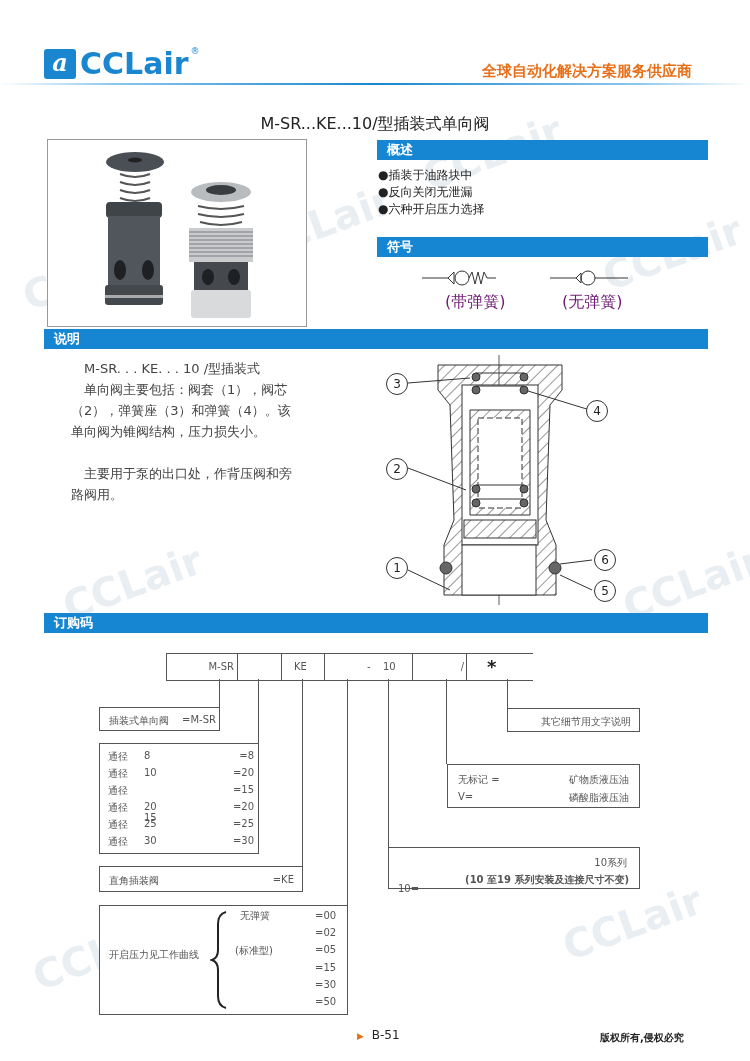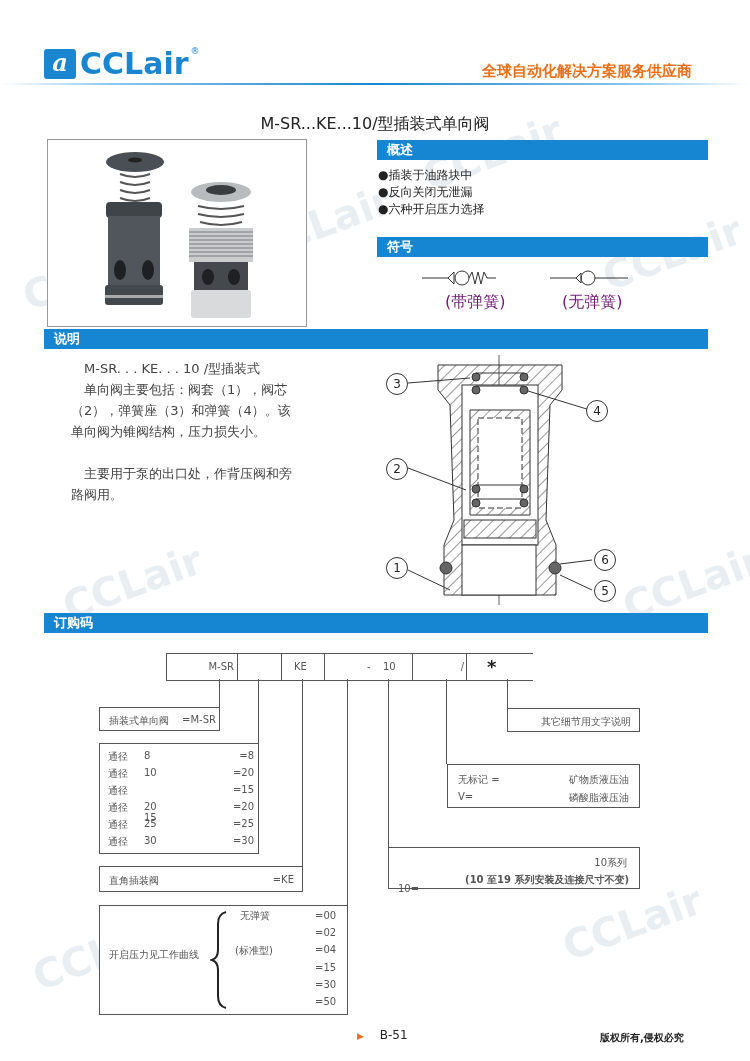--- a/index.html
+++ b/index.html
@@ -235,21 +235,21 @@
 
 <div class="box" style="left:99px;top:905px;width:249px;height:110px;">
   <span class="abs" style="left:9px;top:42px;">开启压力见工作曲线</span>
   <svg class="abs" style="left:110px;top:4px;" width="20" height="100" viewBox="0 0 20 100">
     <path d="M16 2 Q8 4 8 14 L8 40 Q8 48 2 50 Q8 52 8 60 L8 86 Q8 96 16 98" fill="none" stroke="#222" stroke-width="2"></path>
   </svg>
   <span class="abs" style="left:140px;top:3px;">无弹簧</span>
   <span class="abs" style="left:135px;top:38px;">(标准型)</span>
   <span class="abs" style="left:215px;top:4px;">=00</span>
   <span class="abs" style="left:215px;top:21px;">=02</span>
-  <span class="abs" style="left:215px;top:38px;">=04</span>
+  <span class="abs" style="left:215px;top:38px;">=05</span>
   <span class="abs" style="left:215px;top:56px;">=15</span>
   <span class="abs" style="left:215px;top:73px;">=30</span>
   <span class="abs" style="left:215px;top:90px;">=50</span>
 </div>
 
 <div class="box" style="left:507px;top:708px;width:133px;height:24px;">
   <span class="abs" style="right:8px;top:6px;">其它细节用文字说明</span>
 </div>
 
 <div class="box" style="left:447px;top:764px;width:193px;height:44px;">
@@ -260,15 +260,15 @@
 </div>
 
 <div class="box" style="left:388px;top:847px;width:252px;height:42px;">
   <span class="abs" style="left:9px;top:6px;margin-top:29px;">10=</span>
   <span class="abs" style="right:12px;top:8px;">10系列</span>
   <span class="abs" style="right:10px;top:25px;font-weight:bold;">(10 至19  系列安装及连接尺寸不变)</span>
 </div>
 
 <div class="abs" style="left:357px;top:1028px;font-size:12px;color:#222;">
   <span style="color:#e8701a;font-size:9px;">▶</span>
-  <span style="margin-left:12px;text-align:center;">B-51</span>
+  <span style="margin-left:4px;text-align:center;">B-51</span>
 </div>
 <div class="abs" style="left:600px;top:1031px;font-size:10px;font-weight:bold;color:#222;">版权所有,侵权必究</div>
 
 </body></html>

